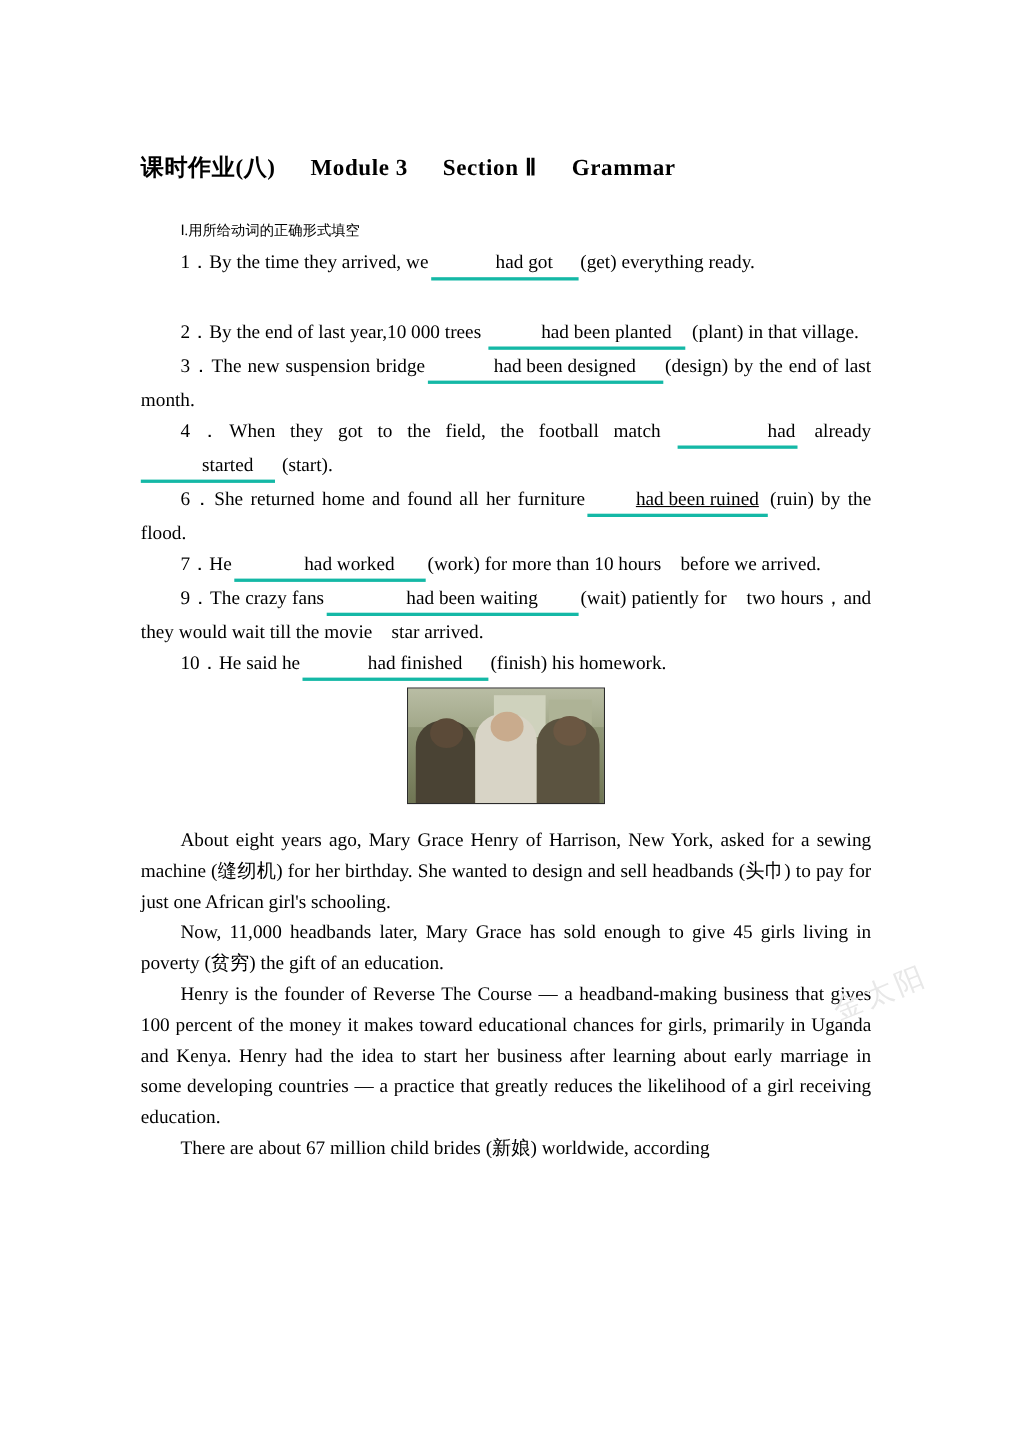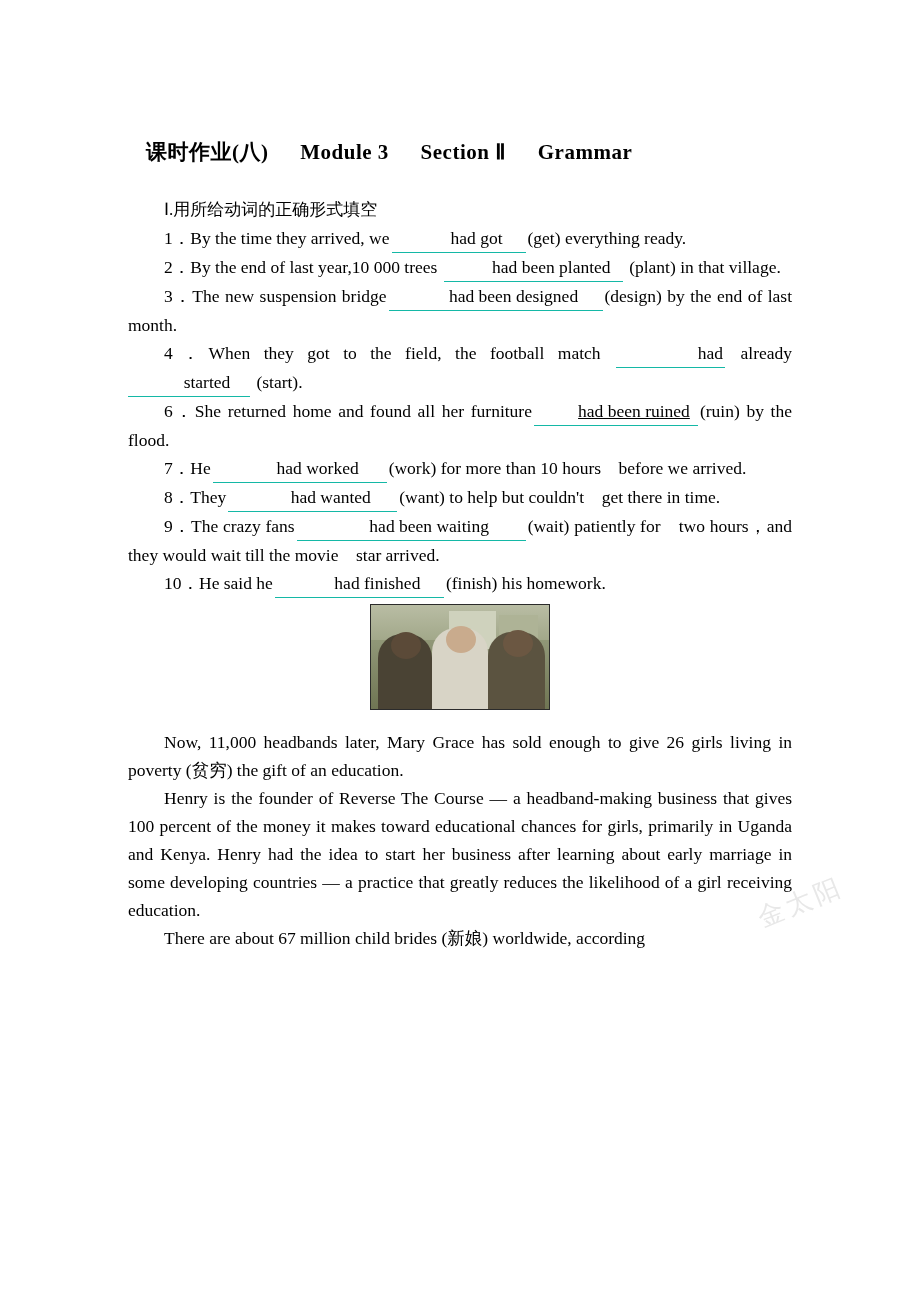--- a/index.html
+++ b/index.html
@@ -16,21 +16,21 @@
     overflow: hidden;
   }
   .page {
     position: absolute;
     left: 0; top: 0;
     width: 920px;
     height: 1302px;
   }
   .title-row {
     position: absolute;
-    left: 146px;
+    left: 128px;
     top: 138px;
     width: 680px;
     font-size: 21px;
     font-weight: bold;
     letter-spacing: 0.5px;
     white-space: nowrap;
   }
   .title-row .seg { margin-right: 26px; }
   .title-row .seg:last-child { margin-right: 0; }
 
@@ -39,38 +39,38 @@
     left: 128px;
     top: 196px;
     width: 664px;
     font-size: 17.5px;
     line-height: 28px;
     text-align: justify;
   }
   .sec-head {
     margin: 0 0 0 0;
     padding-left: 36px;
-    font-size: 17px;
+    font-size: 13px;
   }
   .item {
     margin: 0;
     text-indent: 36px;
     text-align: justify;
     text-justify: inter-word;
   }
   .blank {
     display: inline-block;
-    border-bottom: 1px solid #14b8a6;
+    border-bottom: 3px solid #14b8a6;
     text-align: center;
     vertical-align: baseline;
     padding: 0 2px;
     margin: 0 2px;
   }
   .b-get   { width: 130px; }
-  .b-plant { width: 175px; }
+  .b-plant { width: 175px; margin-top: 32px; }
   .b-design{ width: 210px; }
   .b-had   { width: 105px; text-align: right; }
   .b-start { width: 118px; margin-left: 0; }
   .b-flood { width: 270px; }
   .b-ruin  { width: 160px; text-decoration: underline; }
   .b-work  { width: 170px; }
   .b-want  { width: 165px; }
   .b-wait  { width: 225px; }
   .b-finish{ width: 165px; }
 
@@ -168,23 +168,20 @@
 
 
     <p class="item">
       <span>6．</span><span>She returned home and found all her furniture</span><span class="blank b-ruin">had been ruined</span><span>(ruin) by the flood.</span>
     </p>
 
     <p class="item">
       <span>7．</span><span>He</span><span class="blank b-work">had worked</span><span>(work) for more than 10 hours　before we arrived.</span>
     </p>
 
-    <p class="item">
-      <span>8．</span><span>They</span><span class="blank b-want">had wanted</span><span>(want) to help but couldn't　get there in time.</span>
-    </p>
 
     <p class="item">
       <span>9．</span><span>The crazy fans</span><span class="blank b-wait">had been waiting</span><span>(wait) patiently for　two hours，and they would wait till the movie　star arrived.</span>
     </p>
 
     <p class="item">
       <span>10．</span><span>He said he</span><span class="blank b-finish">had finished</span><span>(finish) his homework.</span>
     </p>
 
 
@@ -195,21 +192,22 @@
         <div class="bld2"></div>
         <div class="p1"></div>
         <div class="p2"></div>
         <div class="p3"></div>
         <div class="h1"></div>
         <div class="h2"></div>
         <div class="h3"></div>
       </div>
     </div>
 
-    <p class="para">Now, 11,000 headbands later, Mary Grace has sold enough to give 26 girls living in poverty (贫穷) the gift of an education.</p>
+    <p class="para">About eight years ago, Mary Grace Henry of Harrison, New York, asked for a sewing machine (缝纫机) for her birthday. She wanted to design and sell headbands (头巾) to pay for just one African girl's schooling.</p>
+    <p class="para">Now, 11,000 headbands later, Mary Grace has sold enough to give 45 girls living in poverty (贫穷) the gift of an education.</p>
     <p class="para">Henry is the founder of Reverse The Course — a headband-making business that gives 100 percent of the money it makes toward educational chances for girls, primarily in Uganda and Kenya. Henry had the idea to start her business after learning about early marriage in some developing countries — a practice that greatly reduces the likelihood of a girl receiving education.</p>
     <p class="para">There are about 67 million child brides (新娘) worldwide, according</p>
 
   </div>
 
   <div class="wm">金太阳</div>
 
 </div>
 
 </body></html>

